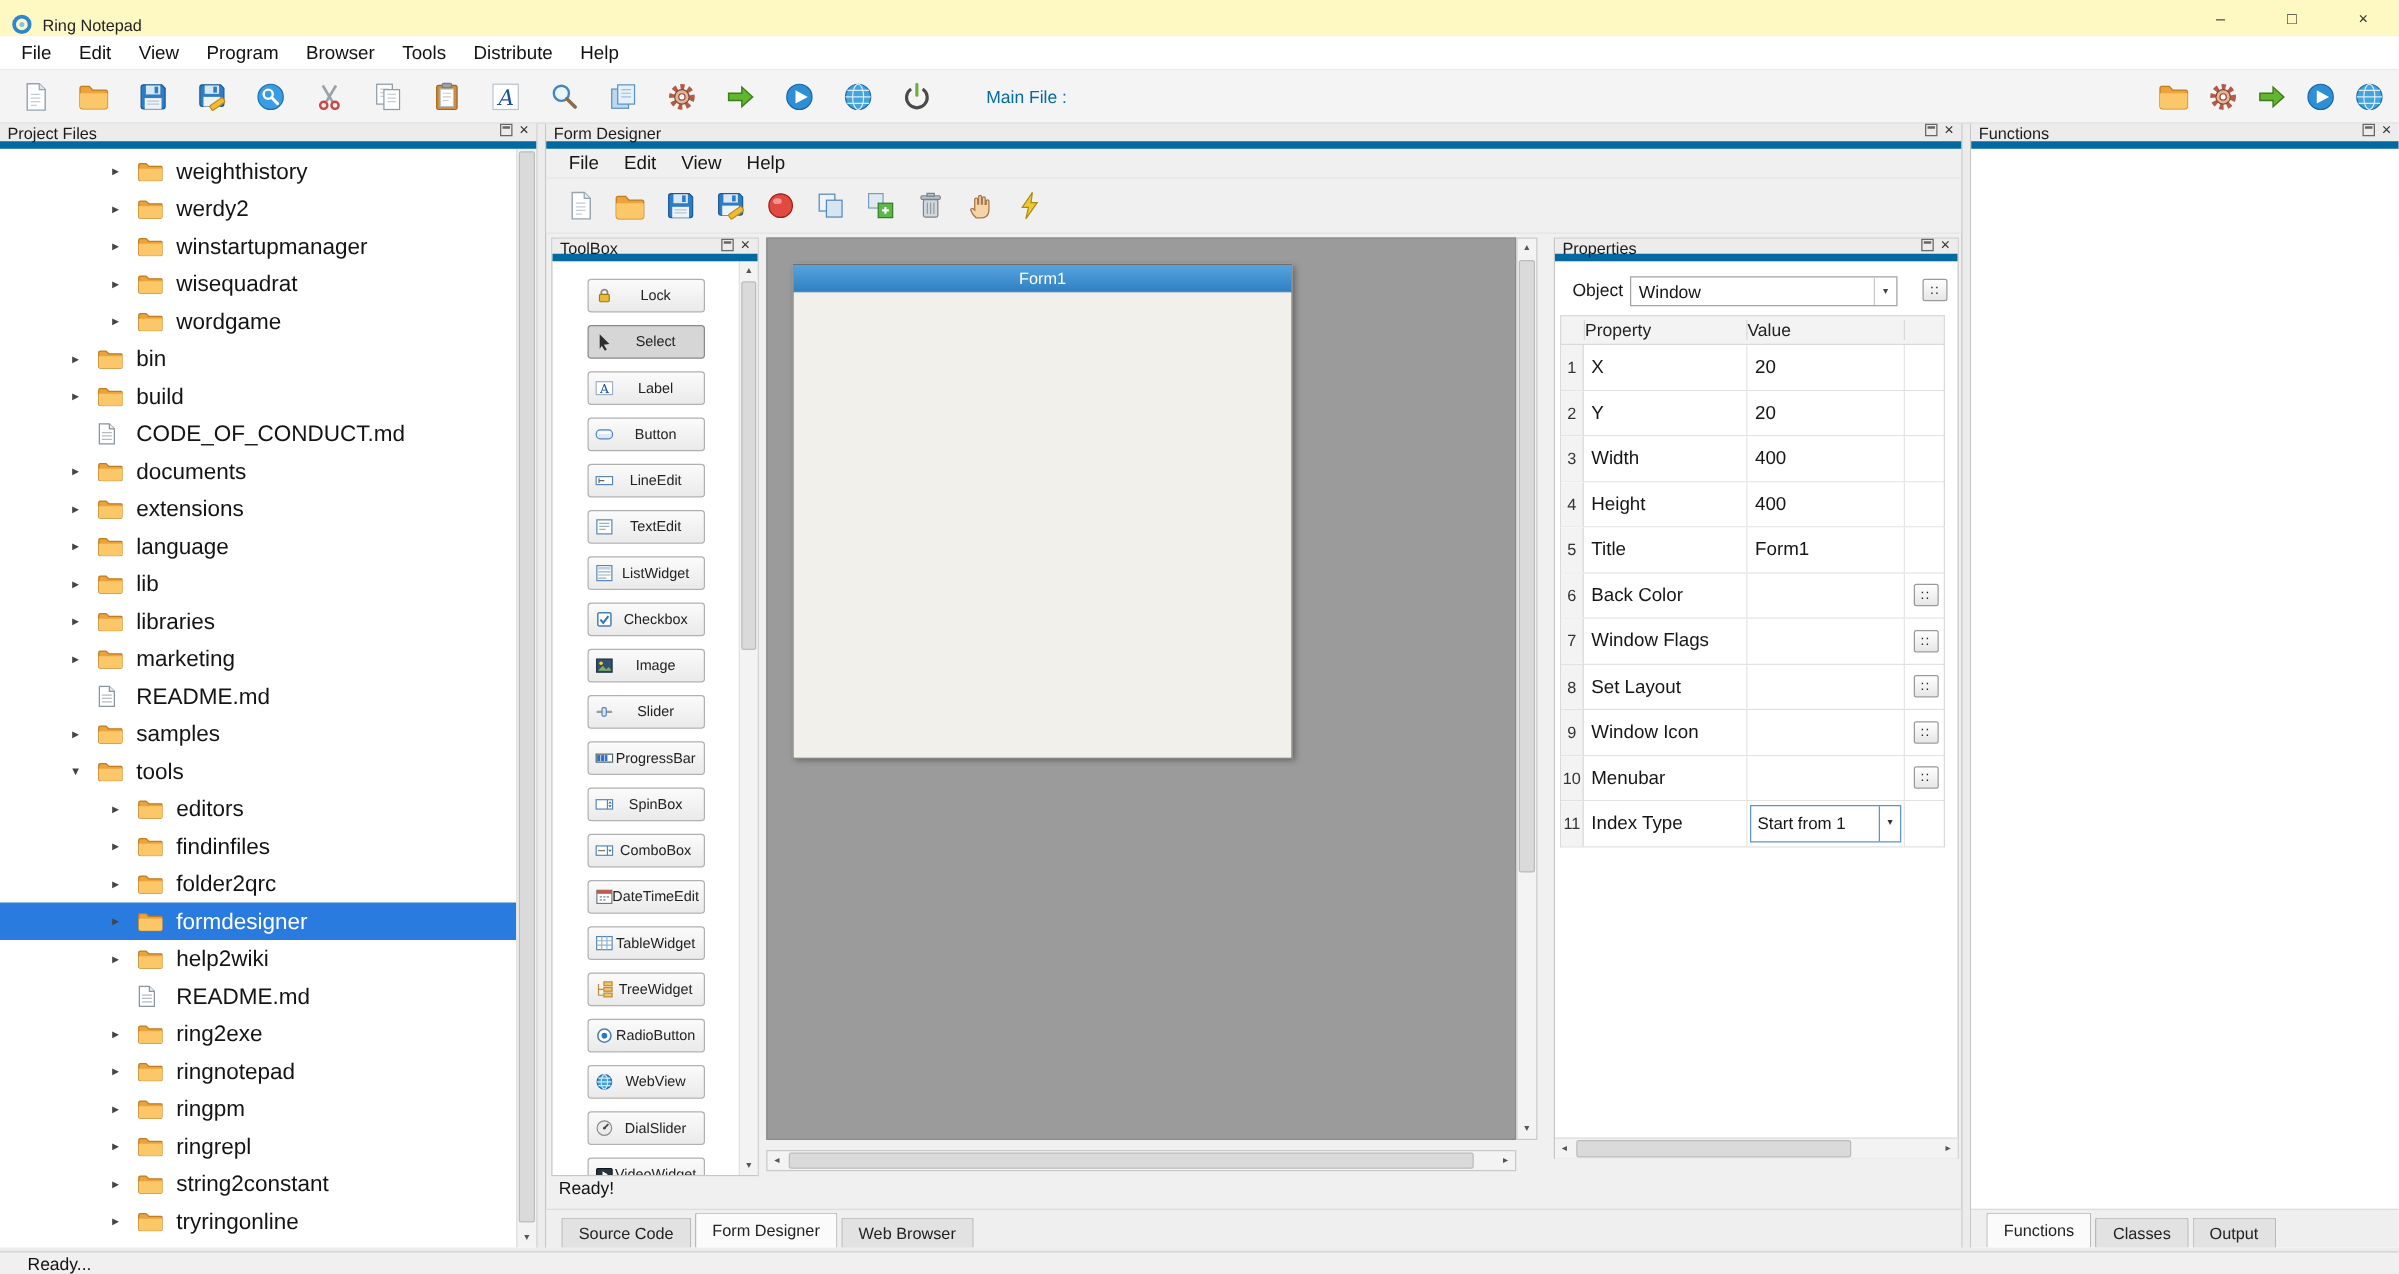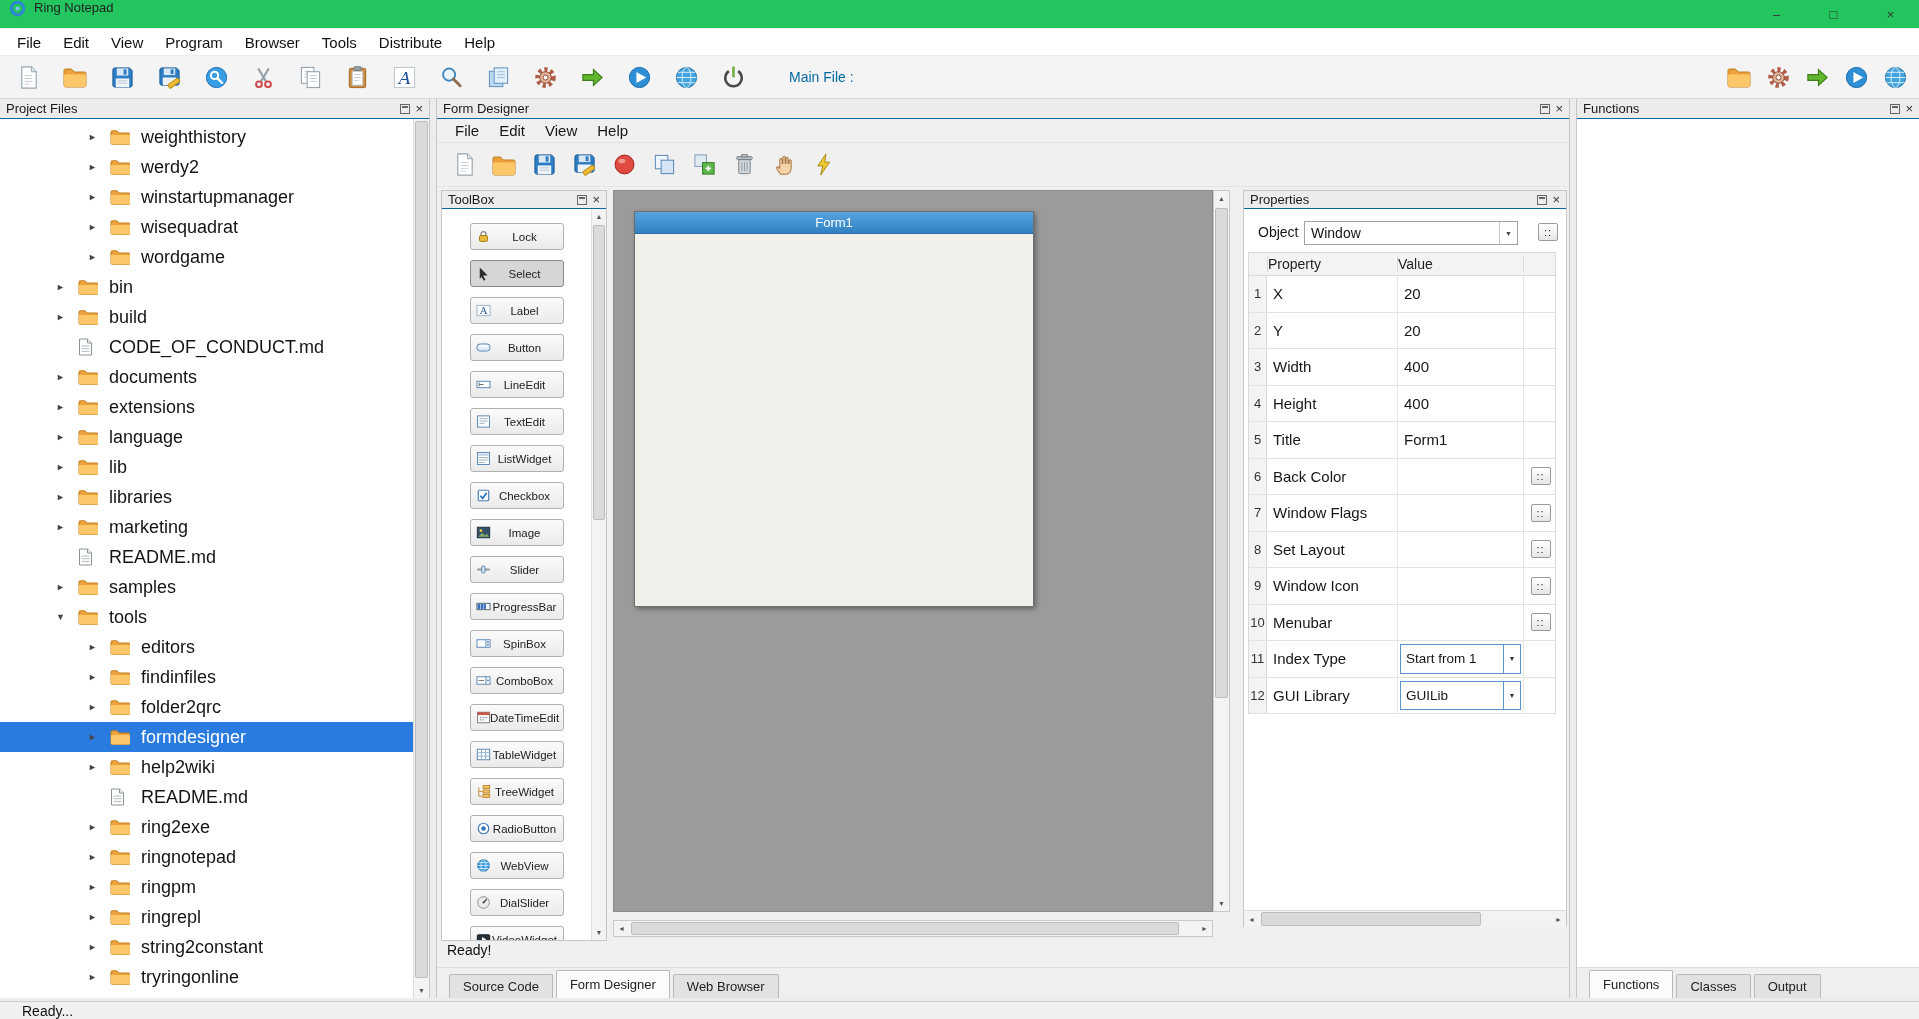--- a/index.html
+++ b/index.html
@@ -1,36 +1,36 @@
 <!DOCTYPE html>
 <html style="--sel: #2a7be0; --ftb1: #56a4de; --ftb2: #3181c2; --canvas: #9b9b9b;"><head>
 <meta charset="utf-8">
 <style>
   *{margin:0;padding:0;box-sizing:border-box}
   html,body{width:1919px;height:1019px}
   body{font-family:"Liberation Sans",sans-serif;background:#ececec;position:relative;overflow:hidden;color:#161616}
   svg{display:block}
 
   
-  .titlebar{position:absolute;left:0;top:0;width:100%;height:29px;background:#22c55e;display:flex;align-items:flex-start;border-bottom:1px solid #f2f2f2}
+  .titlebar{position:absolute;left:0;top:0;width:100%;height:29px;background:#fef9c3;display:flex;align-items:flex-end;border-bottom:1px solid #f2f2f2}
   .app-icon{margin-left:9px;width:17px;height:17px}
   .title-text{margin-left:8px;font-size:13px;color:#222}
   .win-controls{margin-left:auto;display:flex;height:100%}
   .win-btn{width:57px;height:100%;display:flex;align-items:center;justify-content:center;font-size:13px;color:#333}
   .menubar{position:absolute;top:29px;left:0;width:100%;height:27px;background:#fff;display:flex;align-items:center;padding-left:6px;border-bottom:1px solid #ececec}
   .menu-item{padding:4px 11px;font-size:15px;color:#101010}
   .toolbar{position:absolute;top:56px;left:0;width:100%;height:43px;background:#f4f4f4;border-bottom:1px solid #d8d8d8;display:flex;align-items:center}
   .tb-group{display:flex;align-items:center;gap:15px;padding-left:12px}
   .tb-btn{width:32px;height:32px;display:flex;align-items:center;justify-content:center}
   .tb-btn .ic{width:26px;height:26px;display:flex;align-items:center;justify-content:center}
   .mainfile{margin-left:40px;font-size:14px;color:#0369a1}
   .tb-group.right{margin-left:auto;gap:7px;padding-right:8px}
 
   
-  .ph{height:20px;background:#ececec;border-bottom:1px solid #0369a1;display:flex;align-items:center;padding:0 6px;font-size:13px;color:#1a1a1a;position:relative;z-index:2}
+  .ph{height:20px;background:#ececec;border-bottom:6px solid #0369a1;display:flex;align-items:flex-start;padding:0 6px;font-size:13px;color:#1a1a1a;position:relative;z-index:2}
   .ph-icons{margin-left:auto;display:flex;gap:5px;align-items:center}
   .ph-float{width:10px;height:10px;border:1px solid #666;display:inline-block;position:relative}
   .ph-float::before{content:"";position:absolute;left:1px;top:1px;right:1px;height:2px;background:#666}
   .ph-close{font-size:13px;color:#333;line-height:10px}
 
   .sb{position:absolute;background:#f3f3f3}
   .sb .thumb{position:absolute;left:1px;right:1px;background:#dadada;border:1px solid #bcbcbc;border-radius:2px}
   .sb.h .thumb{top:1px;bottom:1px;left:auto;right:auto}
   .sb .arr{position:absolute;display:flex;align-items:center;justify-content:center;font-size:7px;color:#555;width:100%;height:15px}
   .sb.h .arr{width:15px;height:100%}
@@ -1130,34 +1130,20 @@
 
               <span class="dd">
                 <span class="dd-txt">Start from 1</span>
                 <span class="dd-arr">▼</span>
               </span>
             </div>
             <div class="pbtn">
               
             </div>
           </div>
-          <div class="prow c-dropdown">
-            <div class="pnum">12</div>
-            <div class="pname">GUI Library</div>
-            <div class="pval">
-
-              <span class="dd">
-                <span class="dd-txt">GUILib</span>
-                <span class="dd-arr">▼</span>
-              </span>
-            </div>
-            <div class="pbtn">
-              
-            </div>
-          </div>
         </div>
     </div>
     <div class="props-scroll sb h">
       <span class="arr left">◄</span>
       <div class="thumb" style="left:17px;width:220px"></div>
       <span class="arr right">►</span>
     </div>
   </div>
 
   <div class="tabsbar">

